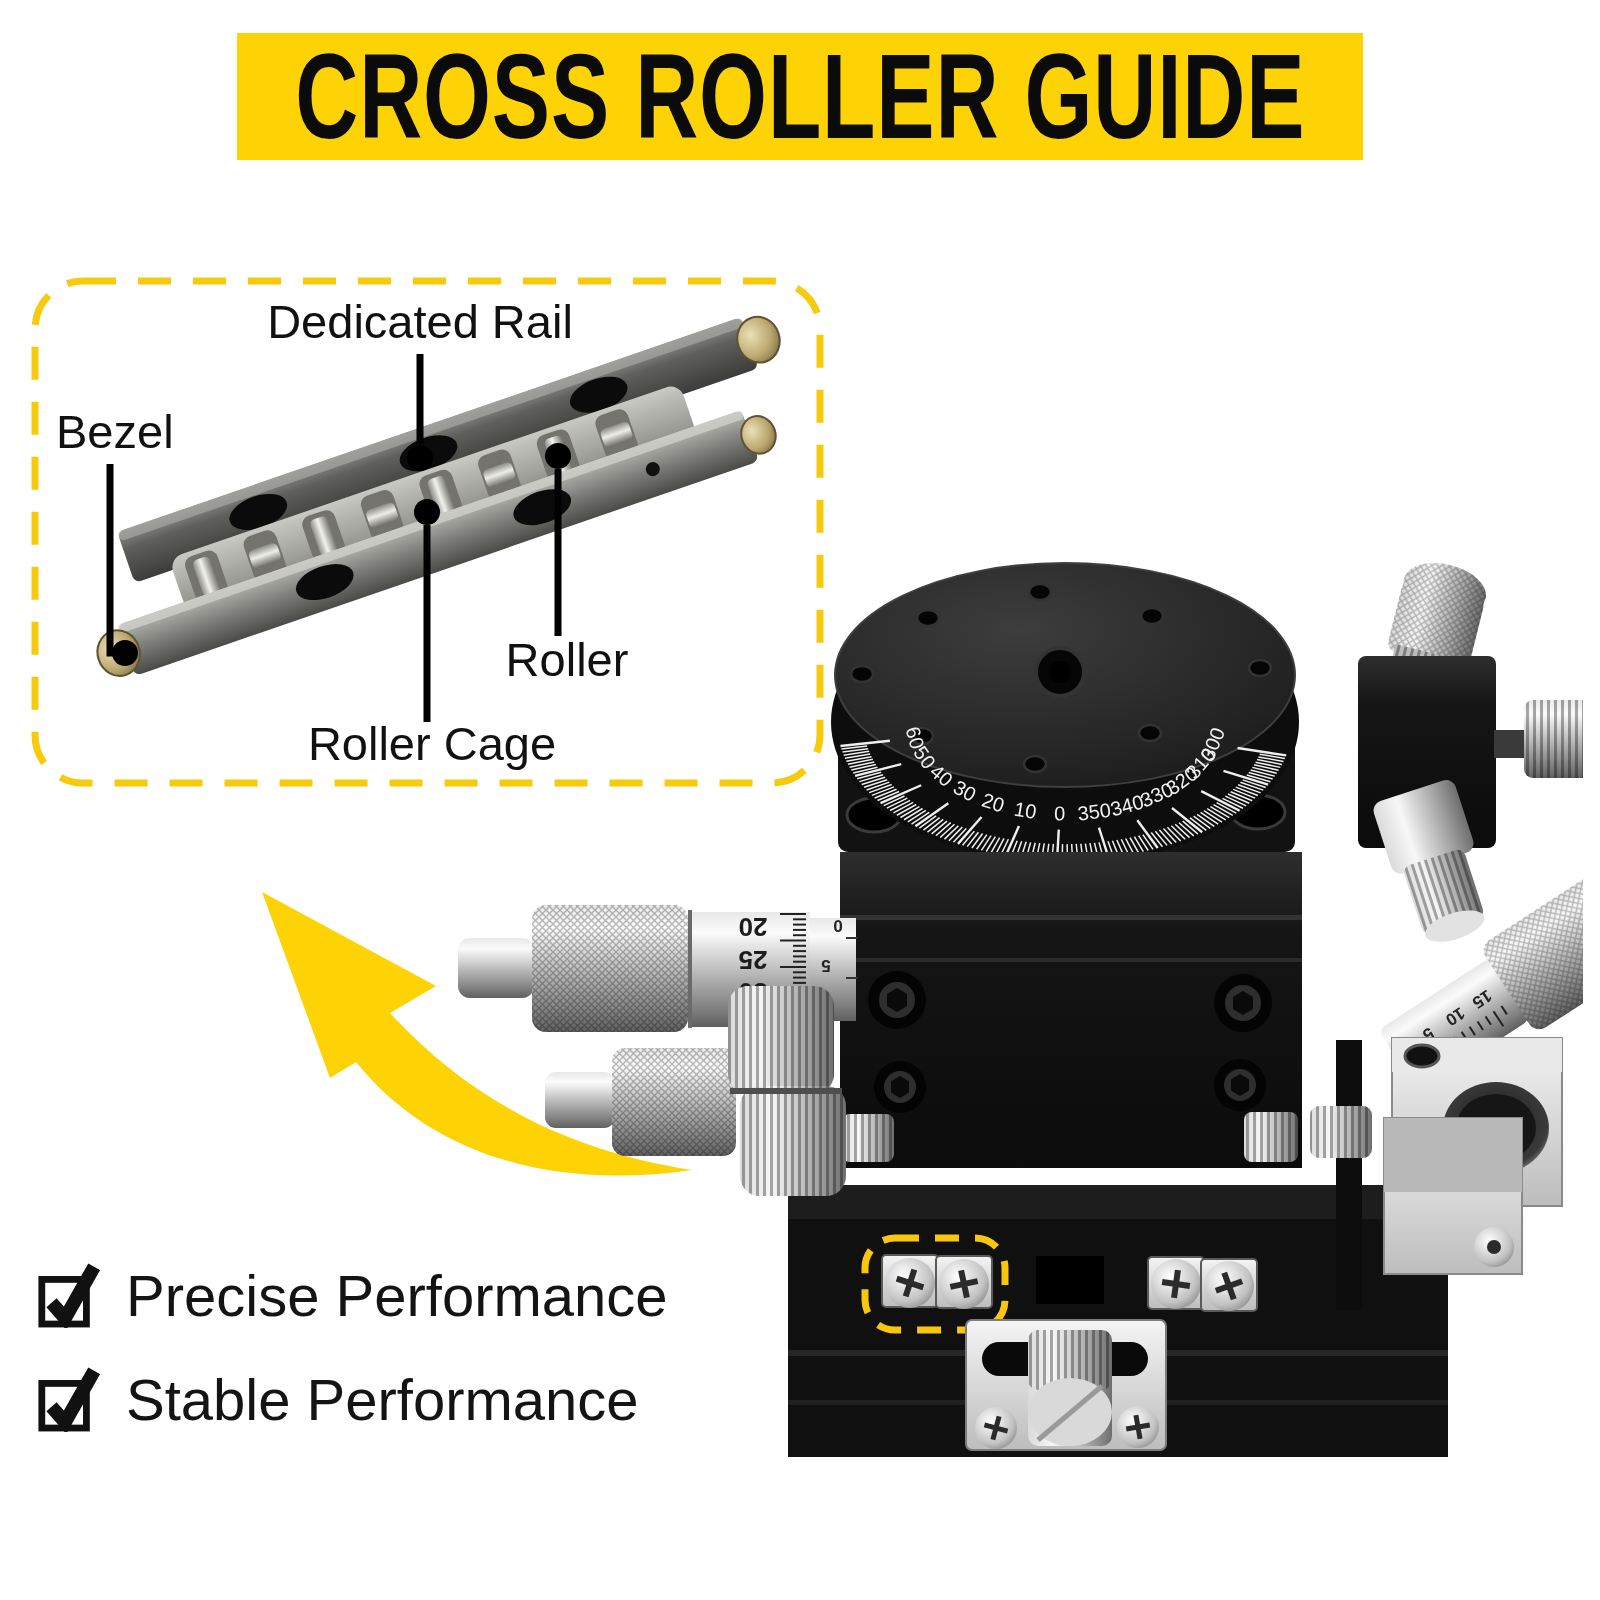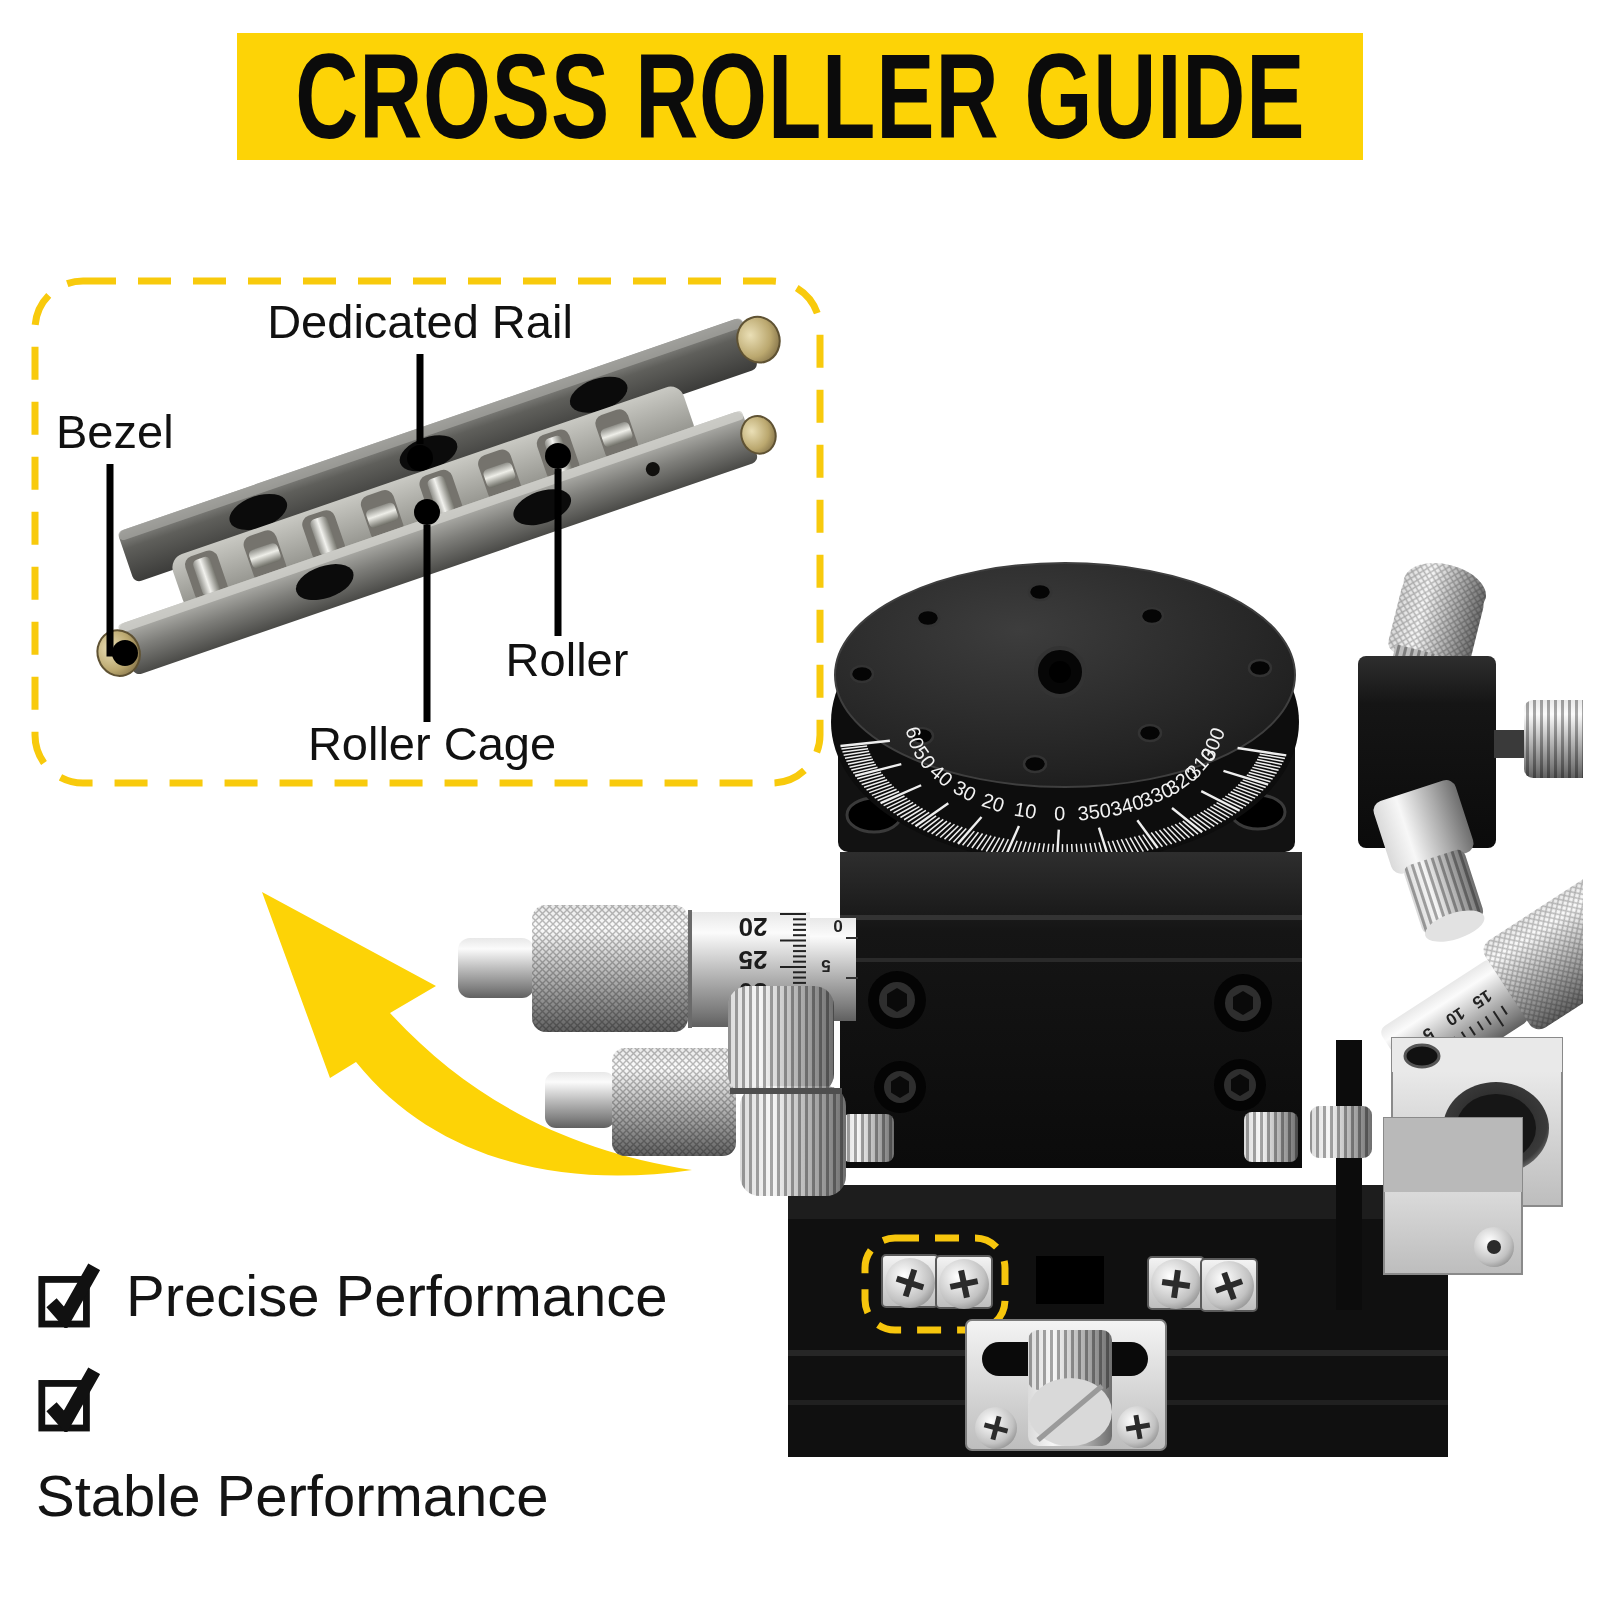--- a/index.html
+++ b/index.html
@@ -12,21 +12,21 @@
                transform:scale(0.84,1.16);letter-spacing:1px;}
   
   .inset{position:absolute;left:30px;top:276px;width:795px;height:512px;}
   
   .product{position:absolute;left:440px;top:555px;width:1160px;height:910px;}
   
   .arrow{position:absolute;left:240px;top:870px;width:470px;height:330px;}
   
   .feature-row{position:absolute;left:36px;display:flex;align-items:flex-start;gap:26px;}
   .feature-row .txt{font-size:58px;color:#141414;line-height:1.1;padding-top:6px;}
-  .f1{top:1258px;} .f2{top:1362px;flex-direction:column;}
+  .f1{top:1258px;} .f2{top:1362px;}
   svg text{font-family:"Liberation Sans",sans-serif;}
 </style>
 </head>
 <body>
 
 <div class="page">
 
   <div class="banner">
     <span>CROSS ROLLER GUIDE</span>
   </div>

